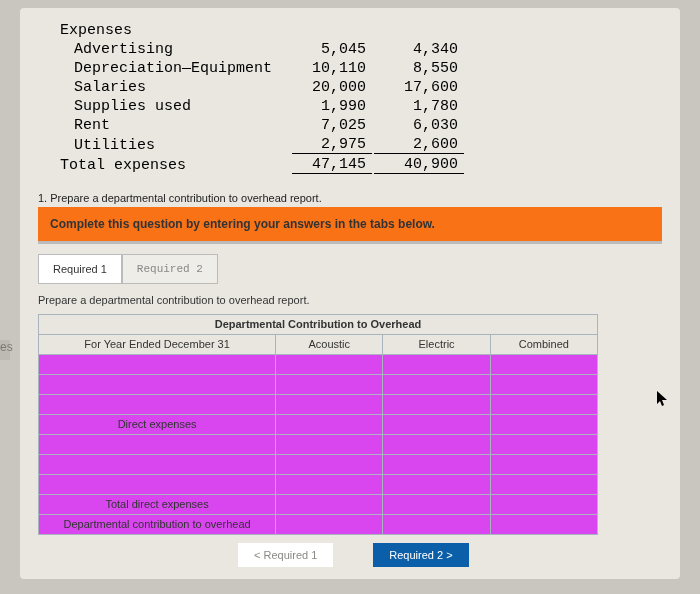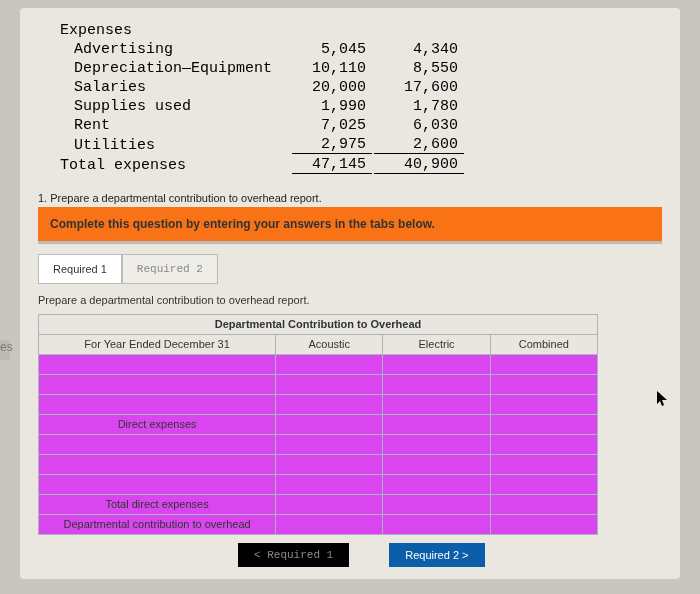--- a/index.html
+++ b/index.html
@@ -72,21 +72,21 @@
 .worksheet td.label { width: 210px; }
 .worksheet td.val { width: 95px; }
 .worksheet td.combined { width: 95px; }
 .btn-row { margin-top: 8px; display:flex; gap:40px; margin-left: 200px; }
 .btn {
   padding: 6px 16px;
   font-size: 11px;
   border: none;
   cursor: pointer;
 }
-.btn-prev { background:#000000; color:#8a8a84;font-family:Liberation Mono, monospace; }
+.btn-prev { background:#ffffff; color:#8a8a84; }
 .btn-next { background:#0b5ea8; color:#fff; font-weight: normal;}
 .left-stub {
   position:absolute; left:0; top:340px; width:10px; height:20px;
   background:#bdbab3; font-size:12px; color:#7a7a72; text-align:center;
 }
 .cursor-ptr { position:absolute; right:30px; top:390px; font-size:14px; }
 </style>
 </head>
 <body>
 

